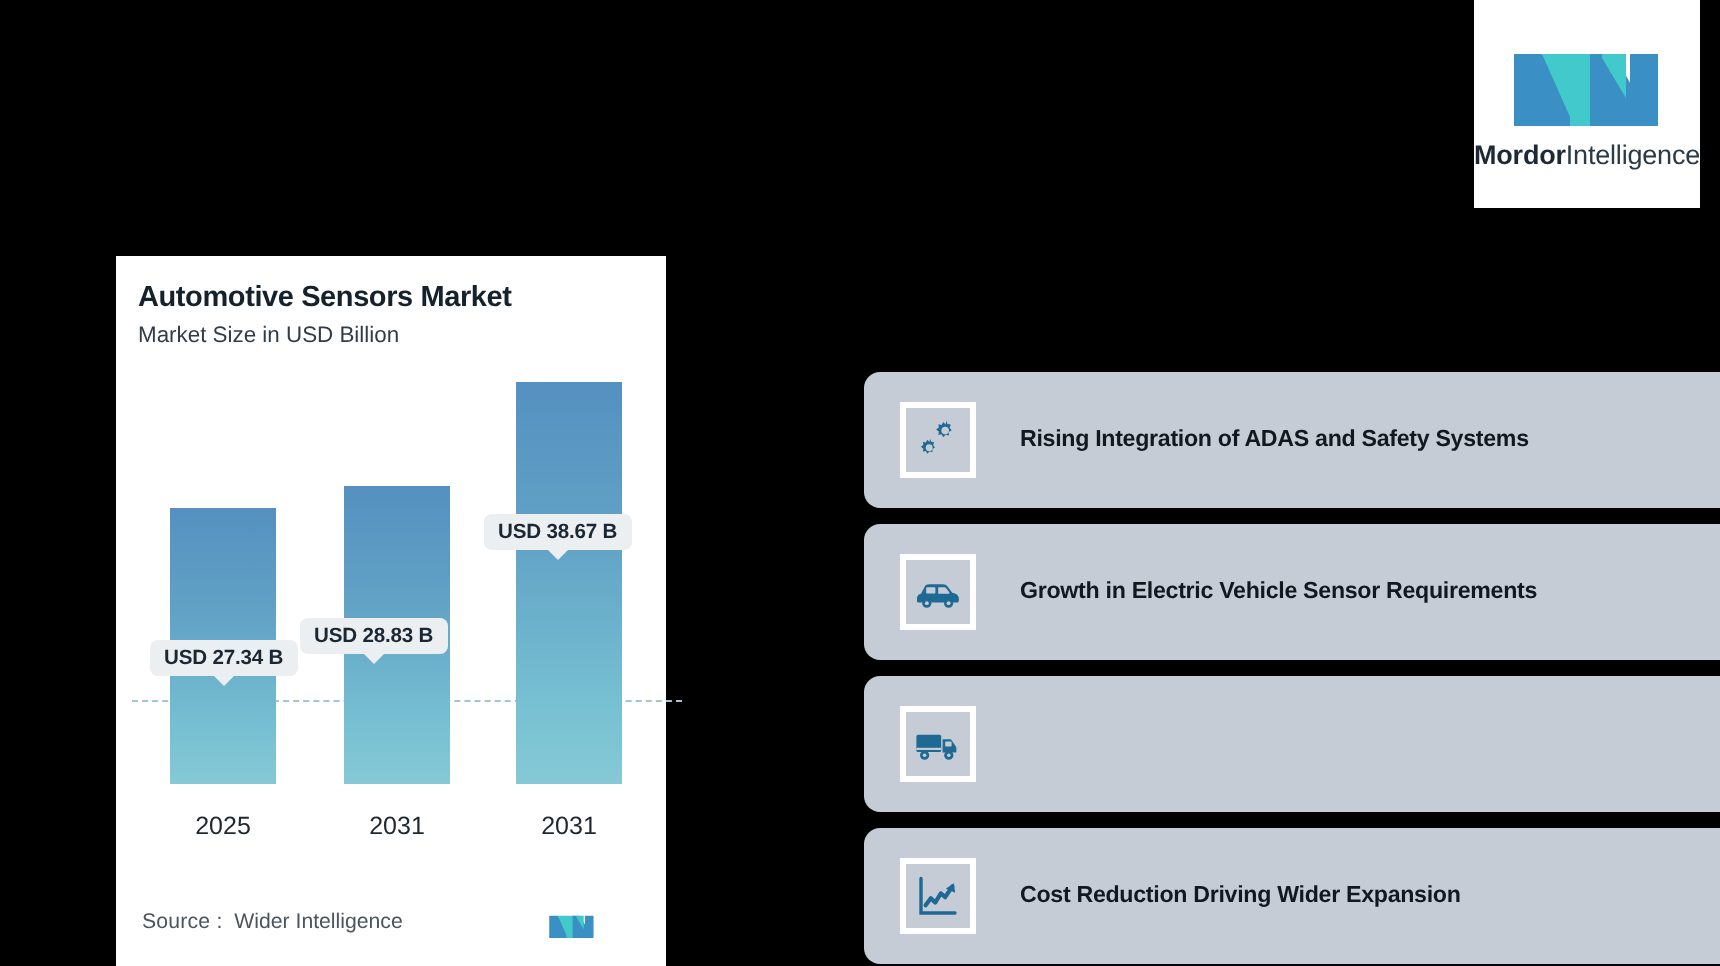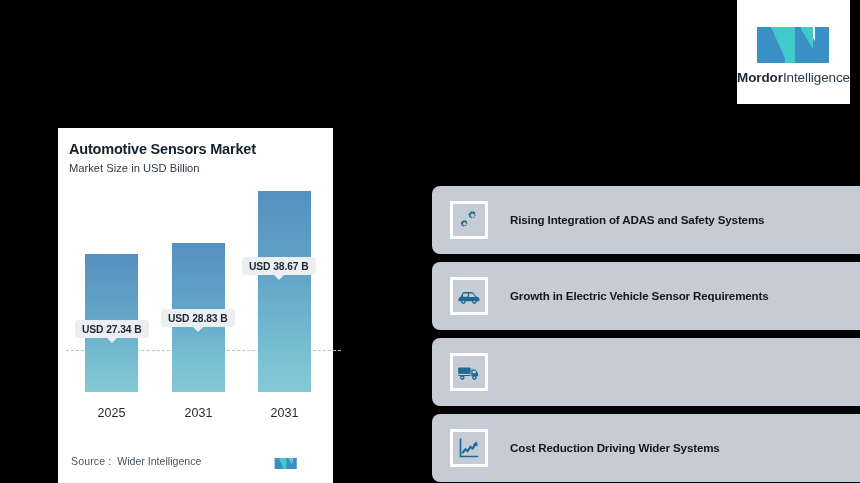--- a/index.html
+++ b/index.html
@@ -78,21 +78,21 @@
   }
   .bubble::after {
     content: ""; position: absolute;
     left: 50%; transform: translateX(-50%);
     bottom: -5px;
     border-left: 6px solid transparent;
     border-right: 6px solid transparent;
     border-top: 6px solid #eceff1;
   }
   .bub-1 { left: 17px;  top: 130px; }
-  .bub-2 { left: 103px; top: 119px; }
+  .bub-2 { left: 92px; top: 119px; }
   .bub-3 { left: 184px; top: 67px; }
 
   .xtick {
     position: absolute; bottom: 18px;
     width: 53px; text-align: center;
     font-size: 12.5px; color: #1d2730;
   }
   .xt-1 { left: 27px; }
   .xt-2 { left: 114px; }
   .xt-3 { left: 200px; }
@@ -250,17 +250,17 @@
     <div class="driver-row dr-3">
       <div class="driver-icon-box">
         <svg width="24" height="24" viewBox="0 0 24 24">
           <g stroke="#1f6a94" fill="none" stroke-width="1.7">
             <path d="M3.5 3.2v17.3h17" stroke-linecap="round"></path>
             <polyline points="5.8,16.6 8.4,13.1 10.6,15.3 13.4,10.7 15.6,12.6 19.2,7.2" stroke-width="2.1" stroke-linejoin="round" stroke-linecap="round"></polyline>
           </g>
           <polygon points="19.9,5.6 20.6,10.4 15.9,8.4" fill="#1f6a94"></polygon>
         </svg>
       </div>
-      <div class="driver-text">Cost Reduction Driving Wider Systems</div>
+      <div class="driver-text">Cost Reduction Driving Wider Expansion</div>
     </div>
 
   </div>
 </div>
 
 </body></html>

